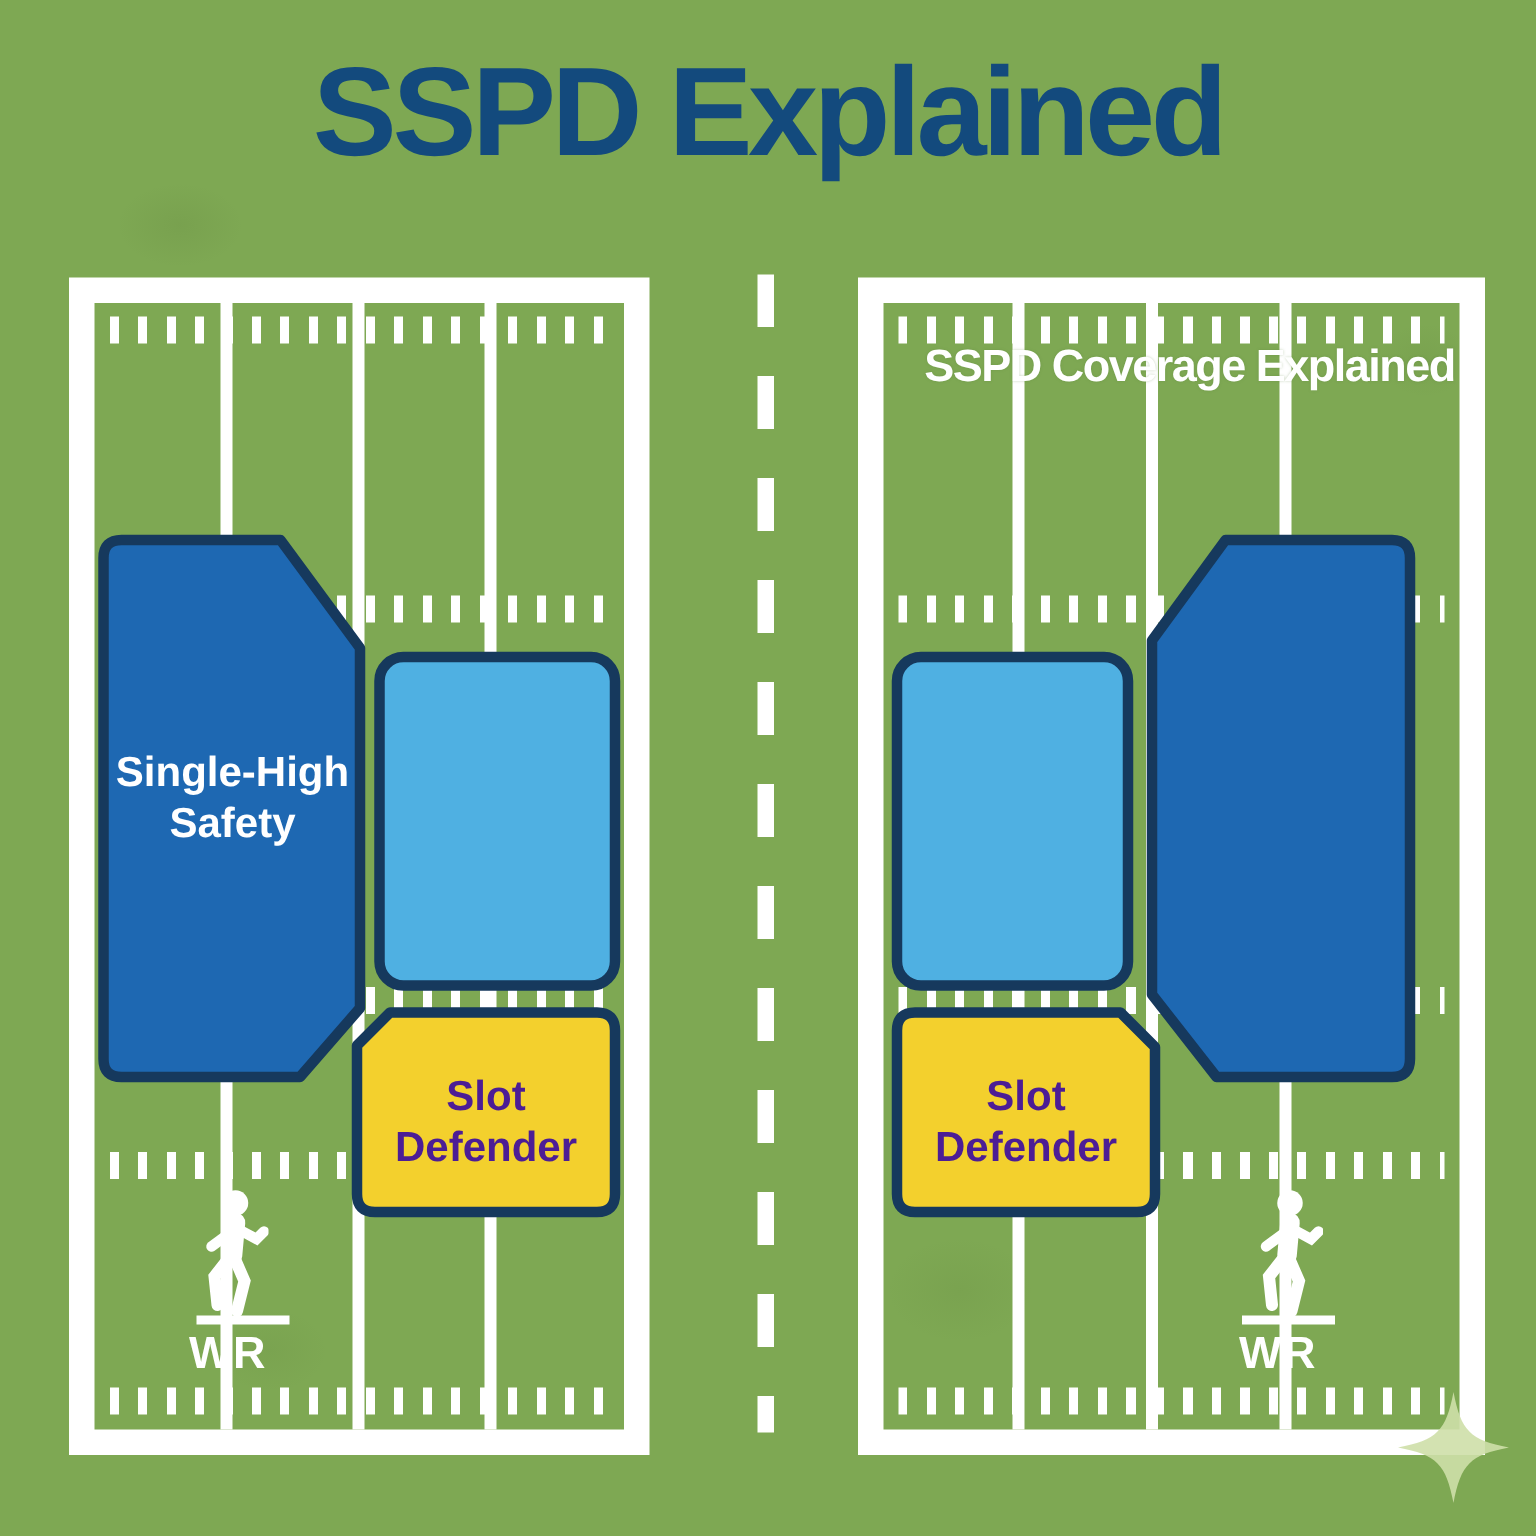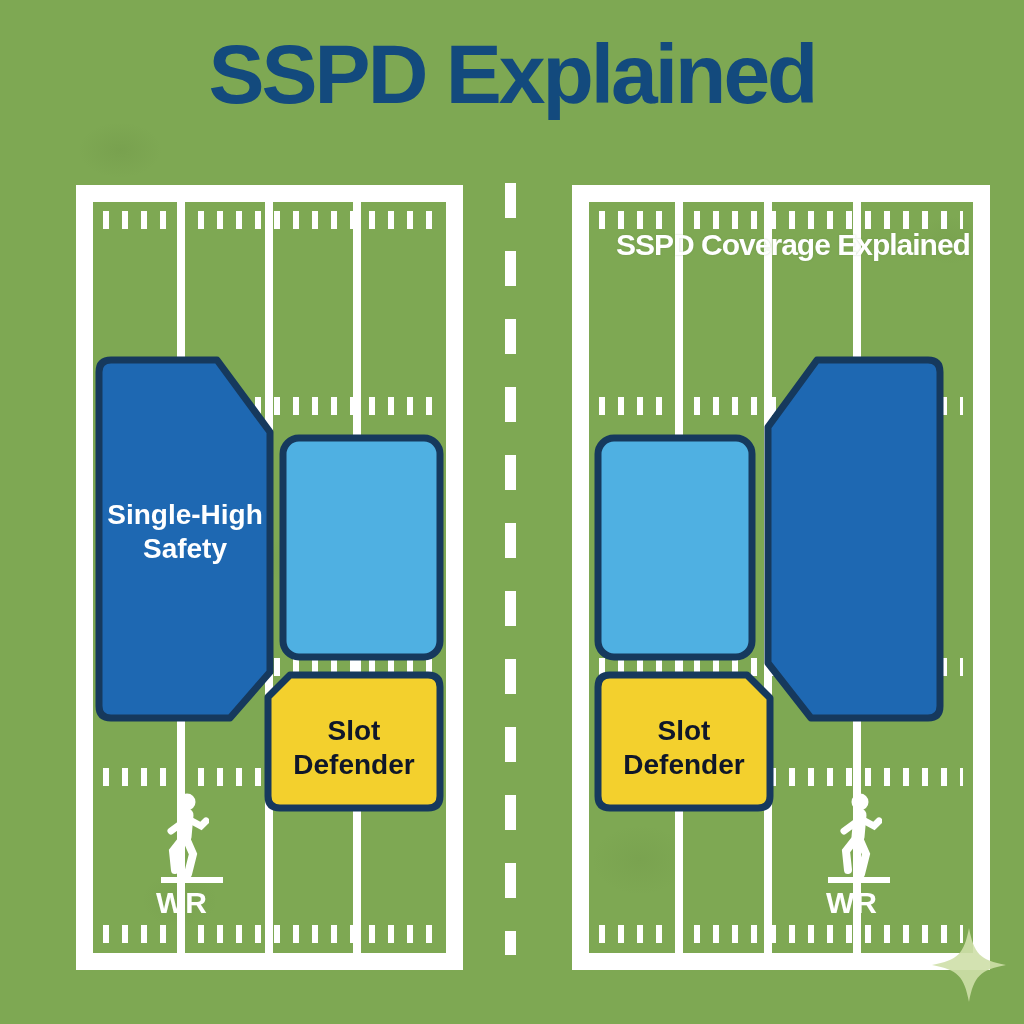--- a/index.html
+++ b/index.html
@@ -22,35 +22,35 @@
   .page-title{
     position:absolute;top:30px;left:0;width:100%;
     text-align:center;
     font-size:84px;line-height:1.05;font-weight:bold;letter-spacing:-3px;
     color:#134a7d;
   }
   .panel{
     position:absolute;top:185px;height:785px;
     border:17px solid #ffffff;box-sizing:border-box;
   }
-  .panel.left{left:76px;width:387px;}
+  .panel.left{left:46px;width:387px;}
   .panel.right{left:572px;width:418px;}
   .field{position:absolute;inset:0;}
   .vline{position:absolute;top:0;bottom:0;width:8px;background:#ffffff;}
   .hashrow{
     position:absolute;left:10px;right:10px;height:18px;
     background:repeating-linear-gradient(90deg,#ffffff 0 6px,transparent 6px 19px);
   }
   .zones-svg{position:absolute;left:0;top:0;}
   .zone-label{
     position:absolute;text-align:center;
     font-weight:bold;font-size:28px;line-height:1.22;
   }
   .zone-label.light{color:#ffffff;}
-  .zone-label.dark{color:#0f172a;}
+  .zone-label.dark{color:#4c1d95;}
   .overlay-title{
     position:absolute;top:26px;left:0;width:100%;text-align:center;
     color:#ffffff;font-weight:bold;font-size:30px;letter-spacing:-1px;
     text-shadow:0 0 2px rgba(90,130,60,.35);
     margin-left:12px;
   }
   .wr-group{position:absolute;}
   .wr-tick{position:absolute;height:6px;background:#ffffff;}
   .wr-label{
     position:absolute;color:#ffffff;font-weight:bold;font-size:30px;

